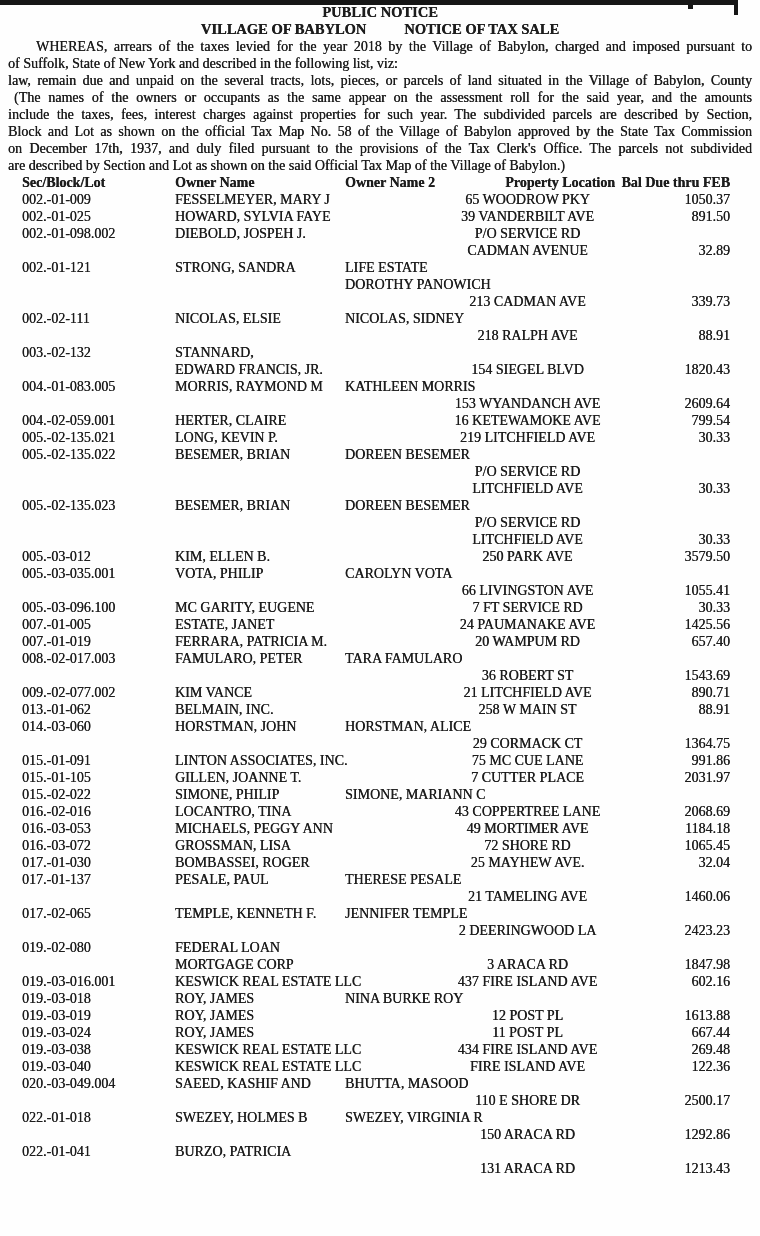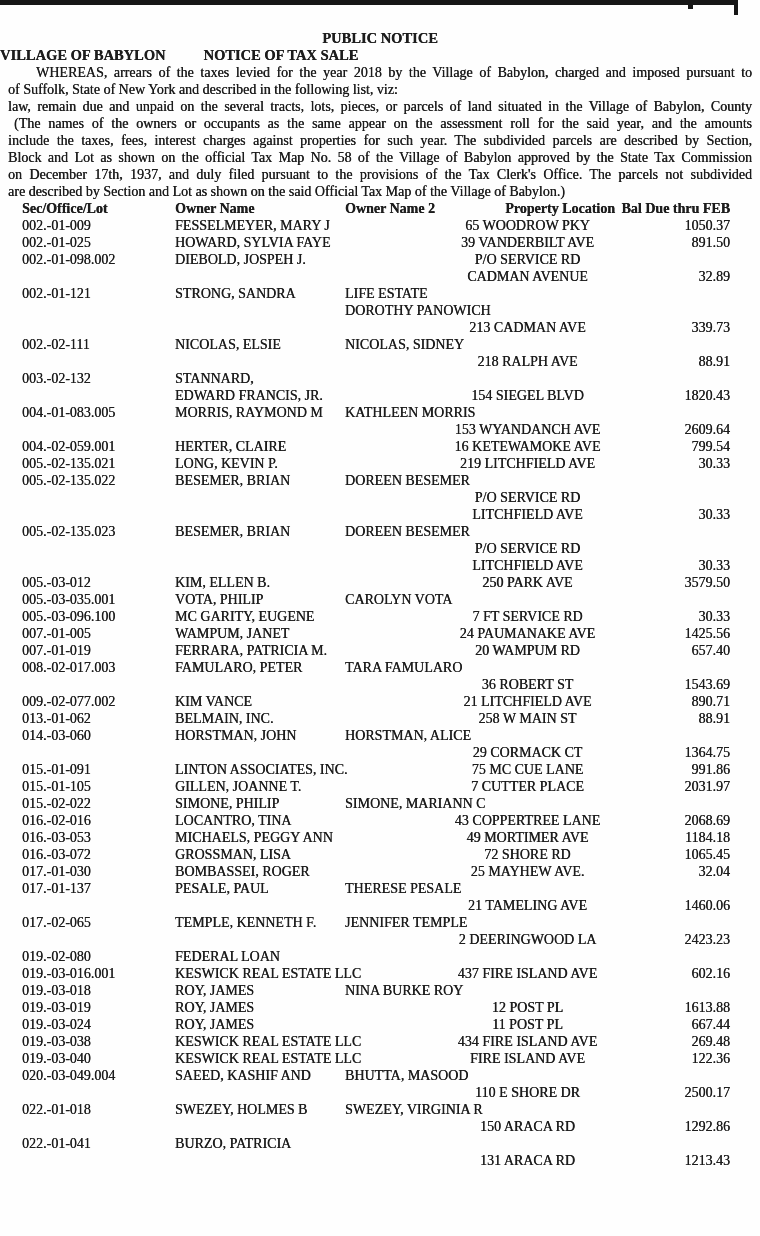--- a/index.html
+++ b/index.html
@@ -9,28 +9,28 @@
     color: #1d1d1d;
     font-family: "Liberation Serif", serif;
     position: relative;
     overflow: hidden;
     text-shadow: 0.3px 0 0 currentColor; 
   }
   .border-top    { position: absolute; top: 0; left: 0;     width: 738px; height: 5px;  background: #161616; }
   .border-tick   { position: absolute; top: 0; left: 688px; width: 5px;   height: 9px;  background: #161616; }
   .border-corner { position: absolute; top: 0; left: 734px; width: 4px;   height: 15px; background: #161616; }
 
-  .doc { padding-top: 10px; margin-top: 20px; }
+  .doc { padding-top: 4px; }
 
   .title-line1 {
     text-align: center; font-weight: bold;
     font-size: 14.5px; line-height: 17px;
   }
   .title-line2 {
-    display: flex; justify-content: flex-start; gap: 38px;
+    display: flex; justify-content: center; gap: 38px;
     font-weight: bold; font-size: 14.5px; line-height: 17px;
   }
 
   .para { margin: 0 8px; }
   .pline {
     font-size: 14px; line-height: 17px;
     text-align: justify; text-align-last: justify;
   }
   .pline.last { text-align-last: left; }
 
@@ -71,21 +71,21 @@
         <div class="pline" style="text-indent: 6px;">(The names of the owners or occupants as the same appear on the assessment roll for the said year, and the amounts</div>
         <div class="pline">include the taxes, fees, interest charges against properties for such year.  The subdivided parcels are described by Section,</div>
         <div class="pline">Block and Lot as shown on the official Tax Map No. 58 of the Village of Babylon approved by the State Tax Commission</div>
         <div class="pline">on December 17th, 1937, and duly filed pursuant to the provisions of the Tax Clerk's Office.  The parcels not subdivided</div>
         <div class="pline last">are described by Section and Lot as shown on the said Official Tax Map of the Village of Babylon.)</div>
       </div>
     </div>
 
   <div class="table">
     <div class="trow thead">
-      <div class="cell c1">Sec/Office/Lot</div>
+      <div class="cell c1">Sec/Block/Lot</div>
       <div class="cell c2">Owner Name</div>
       <div class="cell c3">Owner Name 2</div>
       <div class="cell c4">Property Location</div>
       <div class="cell c5">Bal Due thru FEB</div>
     </div>
     <div>
         <div class="trow">
           <div class="cell c1">002.-01-009</div>
           <div class="cell c2">FESSELMEYER, MARY J</div>
           <div class="cell c3"></div>
@@ -240,29 +240,36 @@
           <div class="cell c5">3579.50</div>
         </div>
         <div class="trow">
           <div class="cell c1">005.-03-035.001</div>
           <div class="cell c2">VOTA, PHILIP</div>
           <div class="cell c3">CAROLYN VOTA</div>
           <div class="cell c4"></div>
           <div class="cell c5"></div>
         </div>
         <div class="trow">
+          <div class="cell c1"></div>
+          <div class="cell c2"></div>
+          <div class="cell c3"></div>
+          <div class="cell c4">66 LIVINGSTON AVE</div>
+          <div class="cell c5">1055.41</div>
+        </div>
+        <div class="trow">
           <div class="cell c1">005.-03-096.100</div>
           <div class="cell c2">MC GARITY, EUGENE</div>
           <div class="cell c3"></div>
           <div class="cell c4">7 FT SERVICE RD</div>
           <div class="cell c5">30.33</div>
         </div>
         <div class="trow">
           <div class="cell c1">007.-01-005</div>
-          <div class="cell c2">WAMPUM, JANET</div>
+          <div class="cell c2">ESTATE, JANET</div>
           <div class="cell c3"></div>
           <div class="cell c4">24 PAUMANAKE AVE</div>
           <div class="cell c5">1425.56</div>
         </div>
         <div class="trow">
           <div class="cell c1">007.-01-019</div>
           <div class="cell c2">FERRARA, PATRICIA M.</div>
           <div class="cell c3"></div>
           <div class="cell c4">20 WAMPUM RD</div>
           <div class="cell c5">657.40</div>
@@ -387,20 +394,27 @@
           <div class="cell c5">2423.23</div>
         </div>
         <div class="trow">
           <div class="cell c1">019.-02-080</div>
           <div class="cell c2">FEDERAL LOAN</div>
           <div class="cell c3"></div>
           <div class="cell c4"></div>
           <div class="cell c5"></div>
         </div>
         <div class="trow">
+          <div class="cell c1"></div>
+          <div class="cell c2">MORTGAGE CORP</div>
+          <div class="cell c3"></div>
+          <div class="cell c4">3 ARACA RD</div>
+          <div class="cell c5">1847.98</div>
+        </div>
+        <div class="trow">
           <div class="cell c1">019.-03-016.001</div>
           <div class="cell c2">KESWICK REAL ESTATE LLC</div>
           <div class="cell c3"></div>
           <div class="cell c4">437 FIRE ISLAND AVE</div>
           <div class="cell c5">602.16</div>
         </div>
         <div class="trow">
           <div class="cell c1">019.-03-018</div>
           <div class="cell c2">ROY, JAMES</div>
           <div class="cell c3">NINA BURKE ROY</div>

